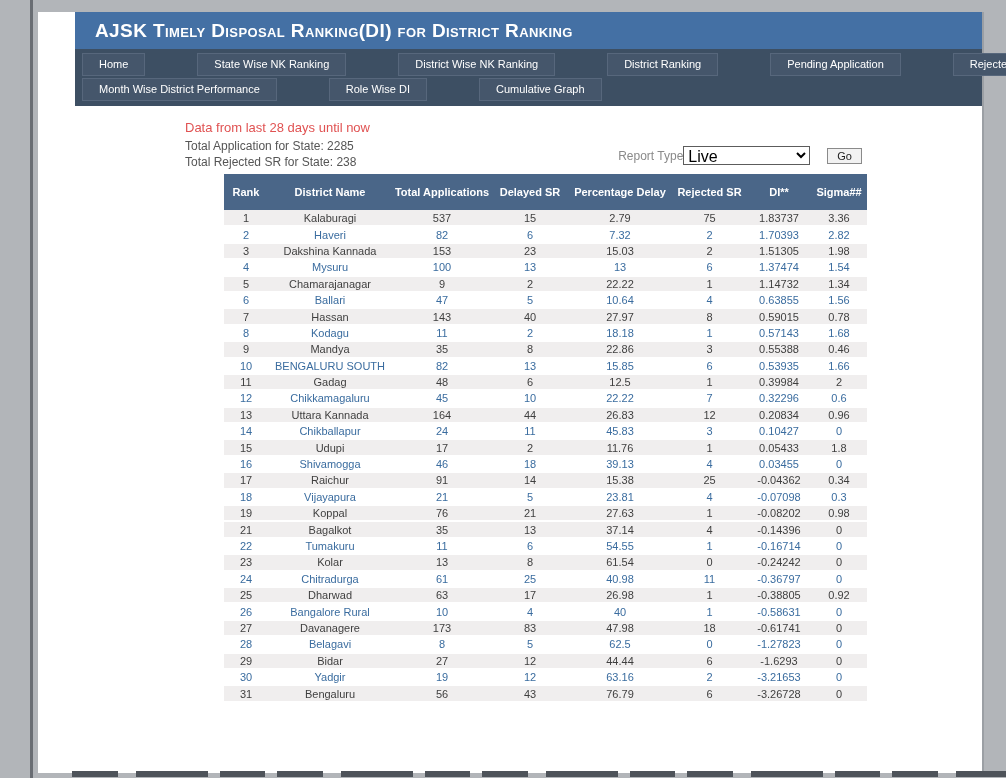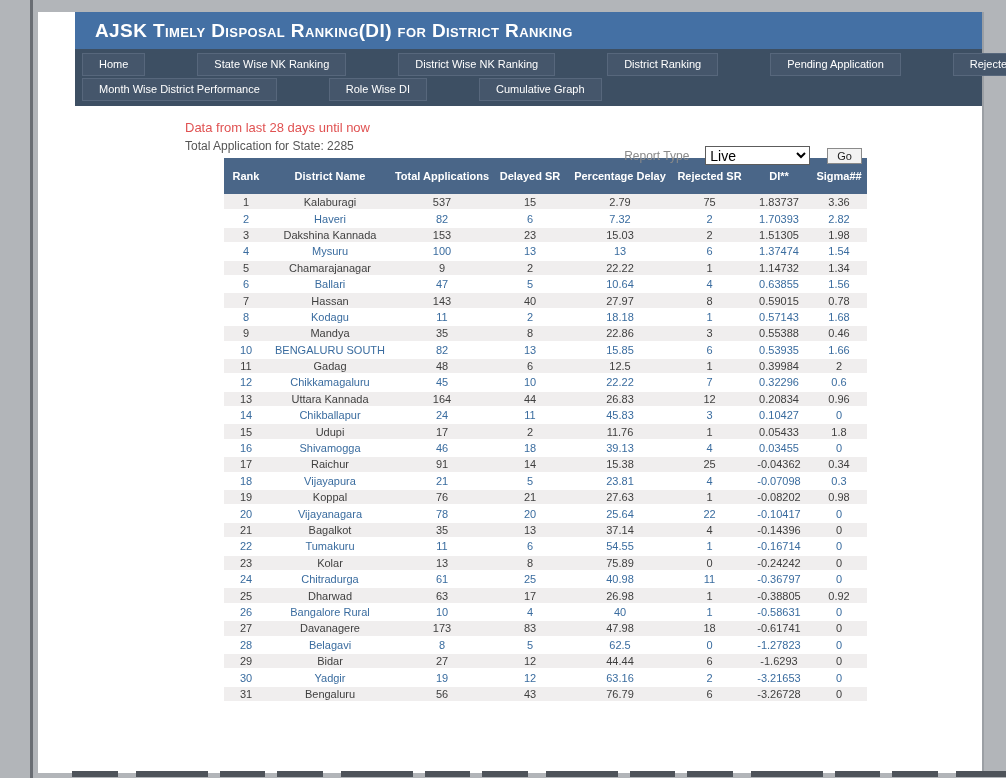--- a/index.html
+++ b/index.html
@@ -43,21 +43,21 @@
   }
   .totals-line {
     margin-left: 110px; font-size: 12px; font-weight: normal;
     color: #555; line-height: 16px;
   }
   .report-control {
     position: absolute; top: 26px; right: 120px;
     display: flex; align-items: center; font-size: 12px; color: #8a8a8a;
   }
   .report-control select {
-    margin-left: 16px; width: 105px; height: 19px; font-size: 14px;
+    margin-left: 0; width: 127px; height: 19px; font-size: 16px;
     font-family: "Liberation Sans", sans-serif;
     border: 1px solid #5c5c5c; background: #fff; color: #000;
   }
   .report-control button {
     margin-left: 17px; font-size: 11px; padding: 1px 9px;
     font-family: "Liberation Sans", sans-serif;
     background: #f2f2f2; border: 1px solid #8a8a8a; color: #222; cursor: pointer;
   }
   table.ranking {
     margin: 4px 0 0 149px; width: 643px;
@@ -109,20 +109,21 @@
         <div class="tab">Month Wise District Performance</div>
         <div class="tab">Role Wise DI</div>
         <div class="tab">Cumulative Graph</div>
       </div>
   </div>
 
   <div class="content">
     <div class="notice">Data from last 28 days until now</div>
     <div>
         <div class="totals-line">Total Application for State: 2285</div>
+        <div class="totals-line">Total Rejected SR for State: 238</div>
       </div>
 
     <div class="report-control">
       <span>Report Type</span>
       <select>
         <option>Live</option>
       </select>
       <button>Go</button>
     </div>
 
@@ -333,30 +334,20 @@
           <tr class="stripe-odd">
             <td>19</td>
             <td>Koppal</td>
             <td>76</td>
             <td>21</td>
             <td>27.63</td>
             <td>1</td>
             <td>-0.08202</td>
             <td>0.98</td>
           </tr>
-          <tr class="stripe-even">
-            <td>20</td>
-            <td>Vijayanagara</td>
-            <td>78</td>
-            <td>20</td>
-            <td>25.64</td>
-            <td>22</td>
-            <td>-0.10417</td>
-            <td>0</td>
-          </tr>
           <tr class="stripe-odd">
             <td>21</td>
             <td>Bagalkot</td>
             <td>35</td>
             <td>13</td>
             <td>37.14</td>
             <td>4</td>
             <td>-0.14396</td>
             <td>0</td>
           </tr>
@@ -368,21 +359,21 @@
             <td>54.55</td>
             <td>1</td>
             <td>-0.16714</td>
             <td>0</td>
           </tr>
           <tr class="stripe-odd">
             <td>23</td>
             <td>Kolar</td>
             <td>13</td>
             <td>8</td>
-            <td>75.89</td>
+            <td>61.54</td>
             <td>0</td>
             <td>-0.24242</td>
             <td>0</td>
           </tr>
           <tr class="stripe-even">
             <td>24</td>
             <td>Chitradurga</td>
             <td>61</td>
             <td>25</td>
             <td>40.98</td>

